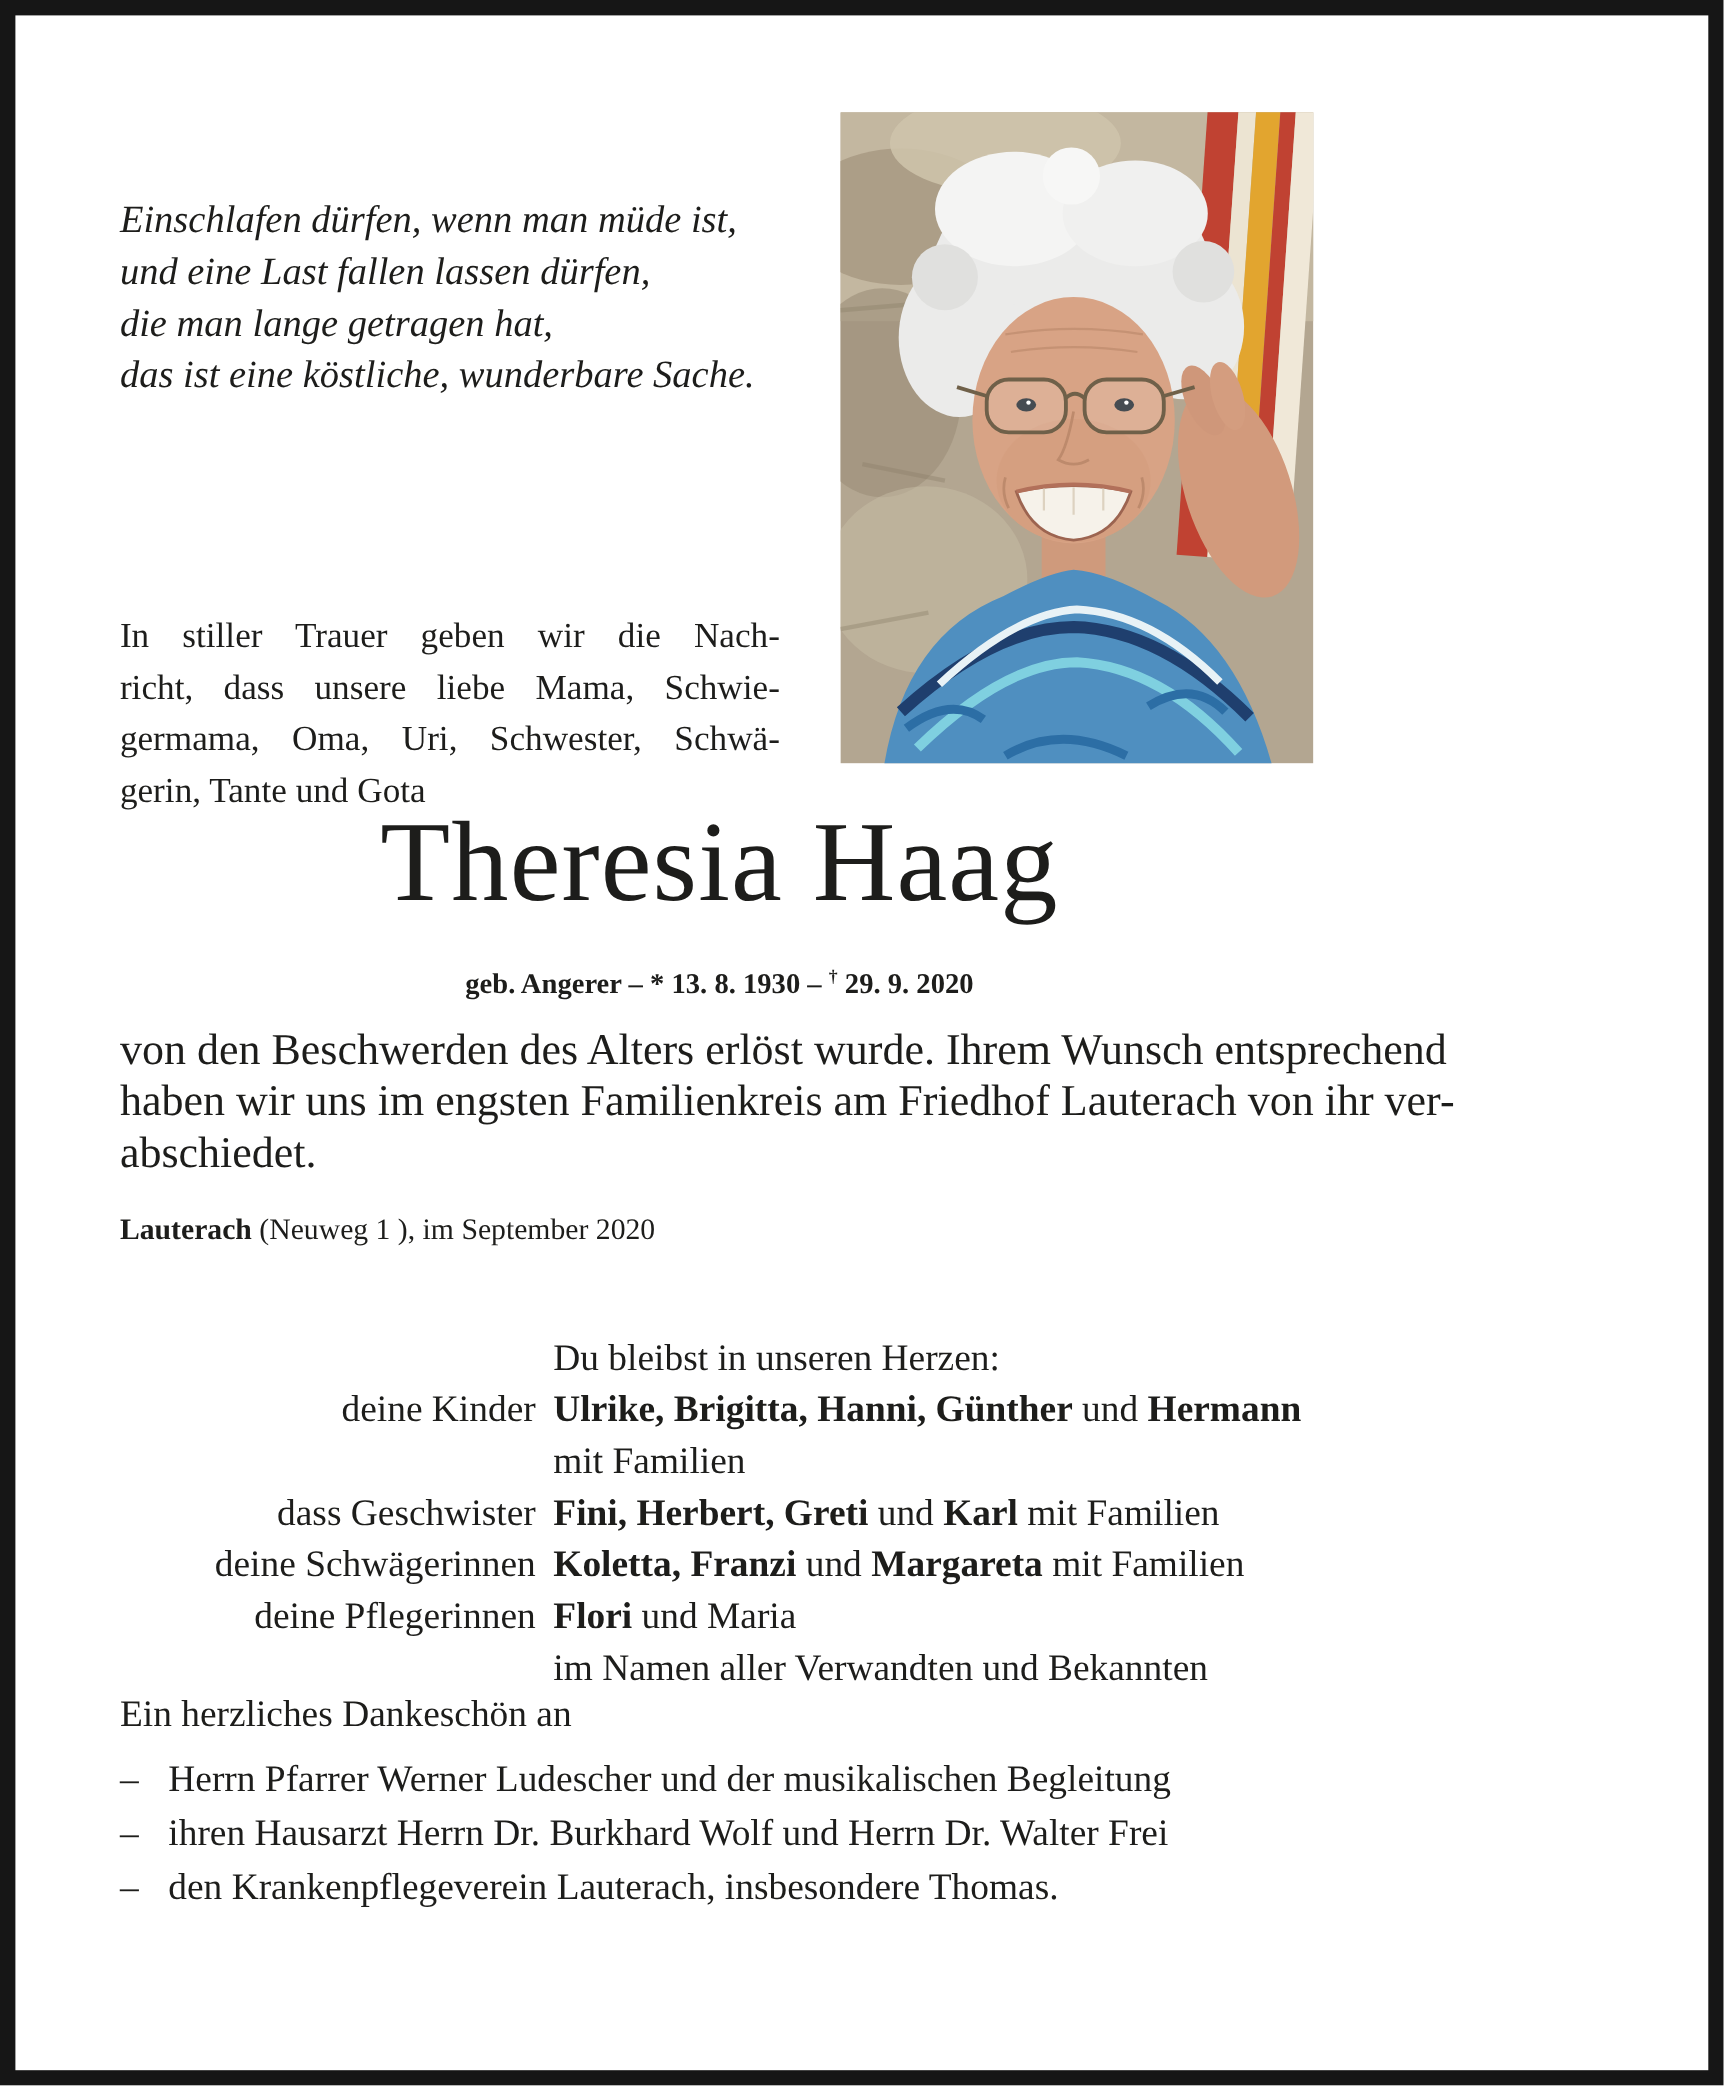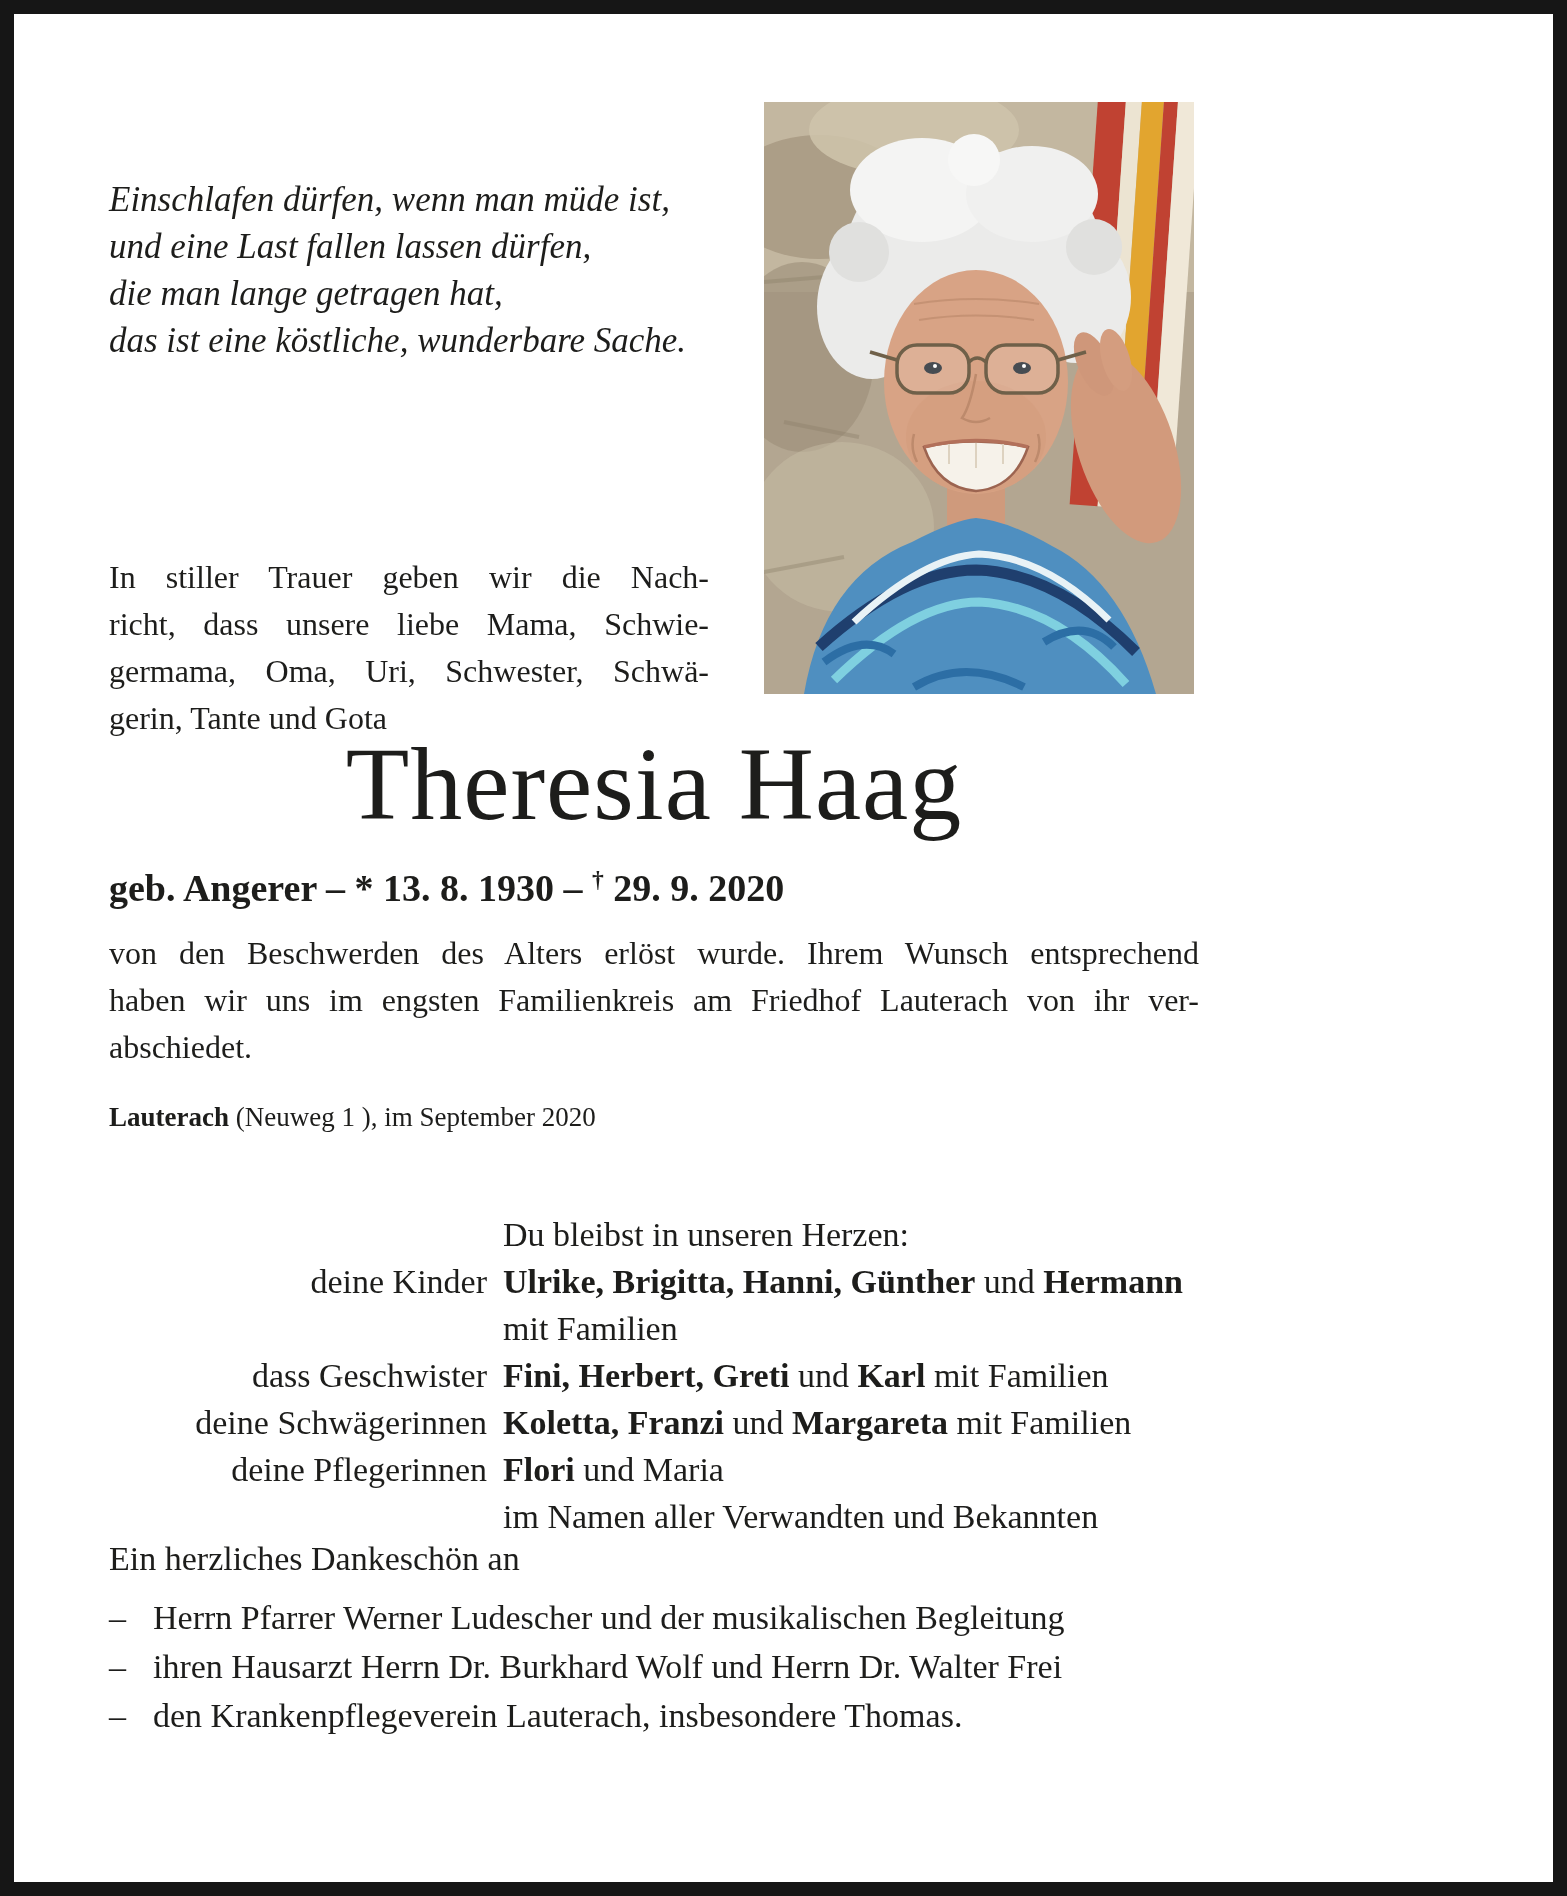--- a/index.html
+++ b/index.html
@@ -32,25 +32,25 @@
   .jline-last{text-align:left;white-space:nowrap;}
 
   .name{
     position:absolute;left:95px;top:715px;width:1090px;
     margin:0;text-align:center;
     font-size:104px;line-height:110px;font-weight:normal;
     letter-spacing:1px;
   }
   .dates{
     position:absolute;left:95px;top:840px;width:1090px;
-    text-align:left;font-weight:bold;font-size:38px;line-height:50px;
+    text-align:center;font-weight:bold;font-size:26px;line-height:70px;
   }
   .sup{font-size:0.62em;vertical-align:super;}
 
-  .bodytext{position:absolute;left:95px;top:916px;width:1090px;font-size:32px;}
+  .bodytext{position:absolute;left:95px;top:916px;width:1090px;font-size:40px;}
 
   .dateline{position:absolute;left:95px;top:1080px;width:1090px;font-size:27px;}
 
   .family{position:absolute;left:95px;top:1197px;width:1150px;}
   .frow{display:flex;line-height:47px;}
   .flabel{width:378px;flex:none;text-align:right;}
   .fvalue{margin-left:16px;white-space:nowrap;}
 
   .thanks{position:absolute;left:95px;top:1520px;width:1150px;}
   .thanks-title{margin-bottom:10px;line-height:49px;}

